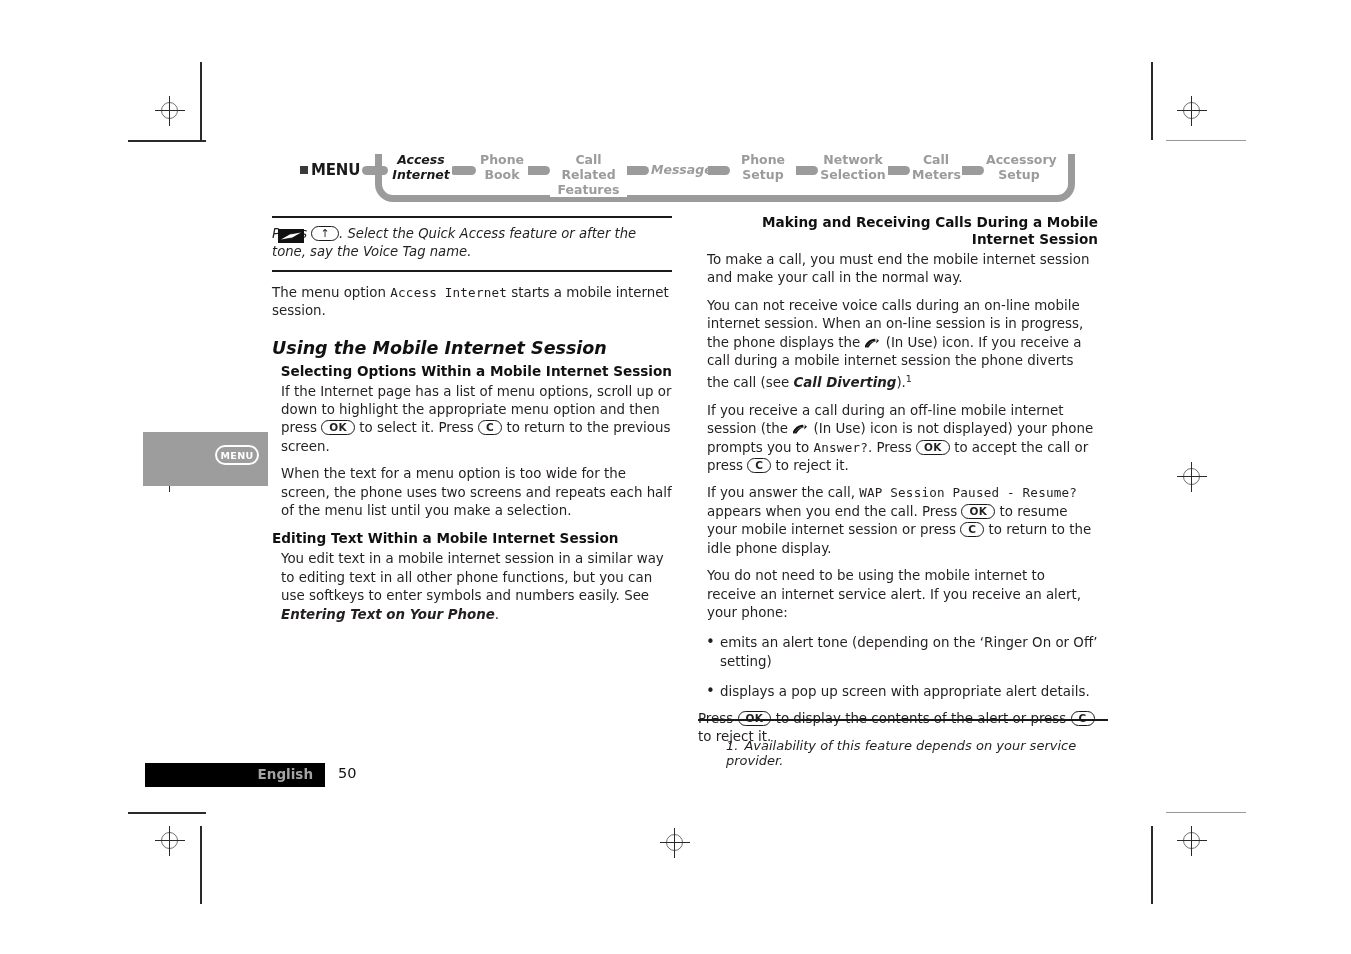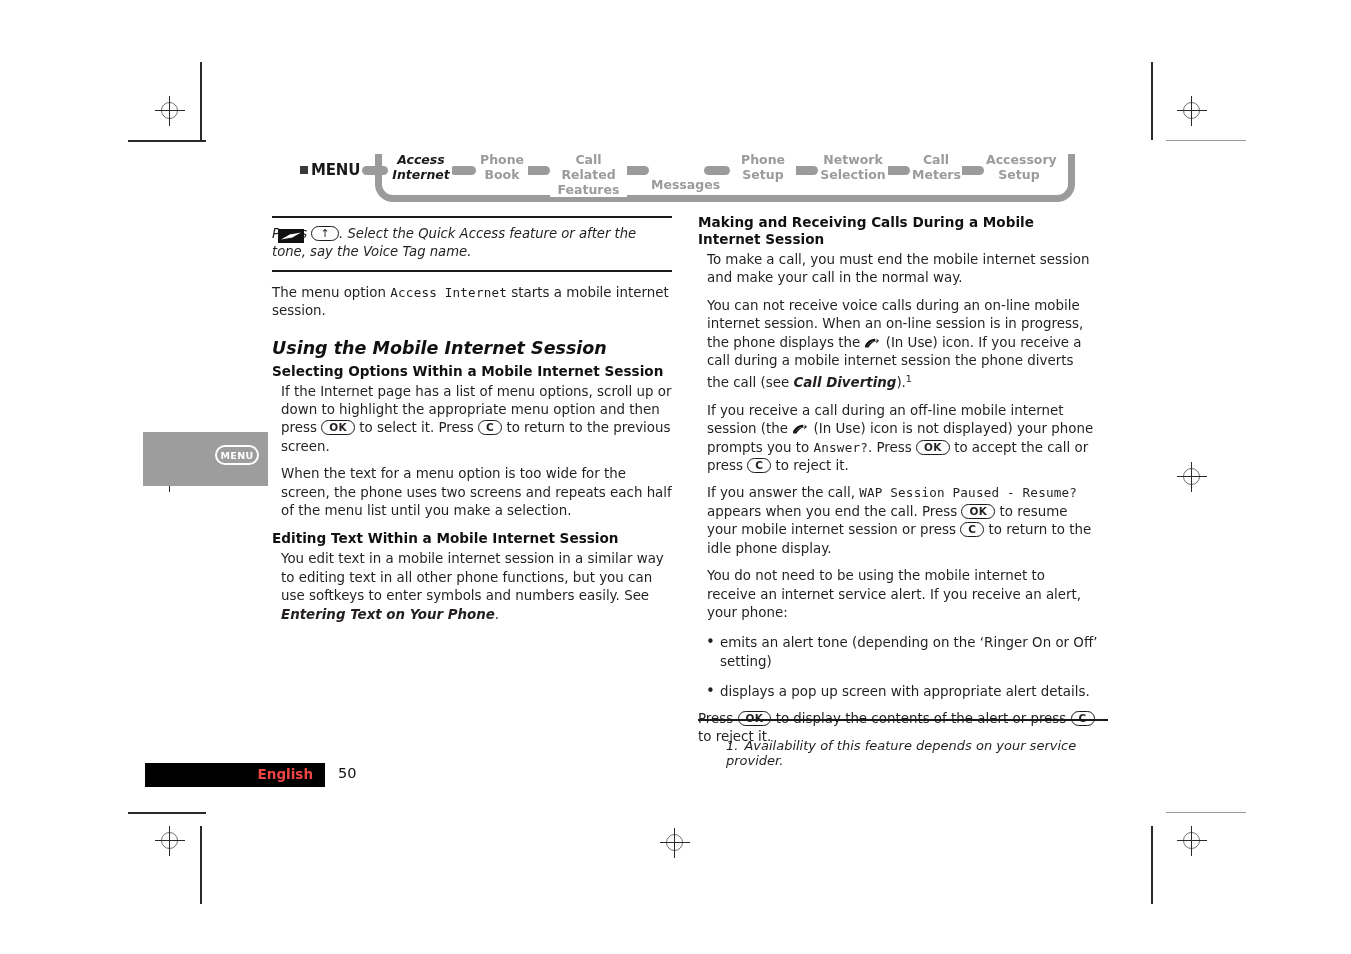--- a/index.html
+++ b/index.html
@@ -157,21 +157,21 @@
   }
   h1.sect.spaced { margin-top: 16px; margin-bottom: 4px; }
 
   h2.sub {
     font-size: 13.6px;
     line-height: 17px;
     font-weight: bold;
     margin: 10px 0 3px 0;
     color: #111;
   }
-  h2.sub.tight { margin-top: 0; }
+  h2.sub.tight { margin-top: 0; text-align: right; }
 
   p.body {
     margin: 0 0 9px 0;
   }
   p.ind { margin-left: 9px; }
 
   
   .notebox {
     margin: 2px 0 12px 0;
     border-top: 2px solid #1a1a1a;
@@ -275,21 +275,21 @@
     left: 145px;
     top: 763px;
     width: 180px;
     height: 24px;
     background: #000000;
   }
   .footerbar .lang {
     position: absolute;
     right: 12px;
     top: 3px;
-    color: #ef4444;
+    color: #a3a3a3;
     font-size: 13.5px;
     font-weight: bold;
   }
   .pagenum {
     position: absolute;
     left: 338px;
     top: 765px;
     font-size: 14.5px;
     font-weight: normal;
     color: #111;
@@ -368,21 +368,21 @@
       <div>Internet</div>
     </div>
     <div class="crumb" style="left:176px; width:48px;">
       <div>Phone</div>
       <div>Book</div>
     </div>
     <div class="crumb" style="left:250px; width:73px;">
       <div>Call Related</div>
       <div>Features</div>
     </div>
-    <div class="crumb" style="left:349px; width:55px; top:31px;">
+    <div class="crumb" style="left:349px; width:55px; top:16px;font-style:italic;">
       <div>Messages</div>
     </div>
     <div class="crumb" style="left:430px; width:62px;">
       <div>Phone</div>
       <div>Setup</div>
     </div>
     <div class="crumb" style="left:518px; width:66px;">
       <div>Network</div>
       <div>Selection</div>
     </div>

